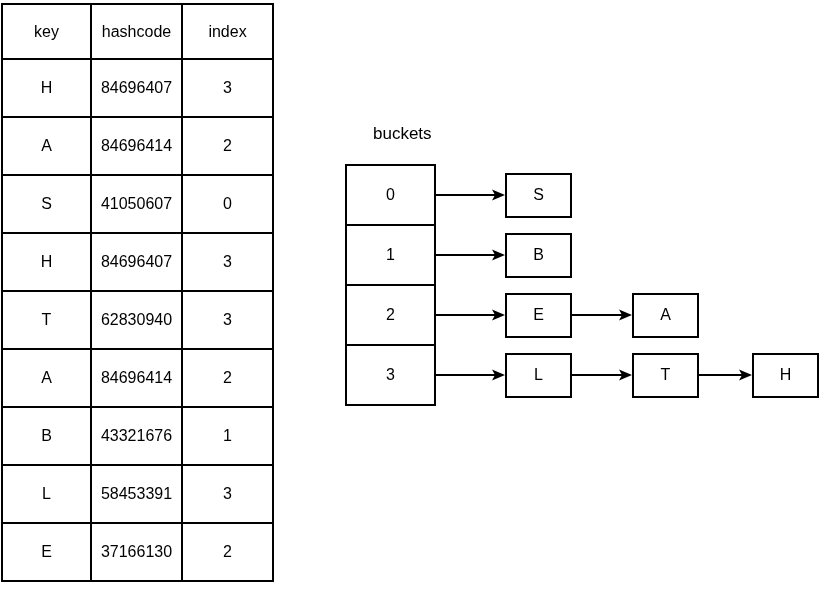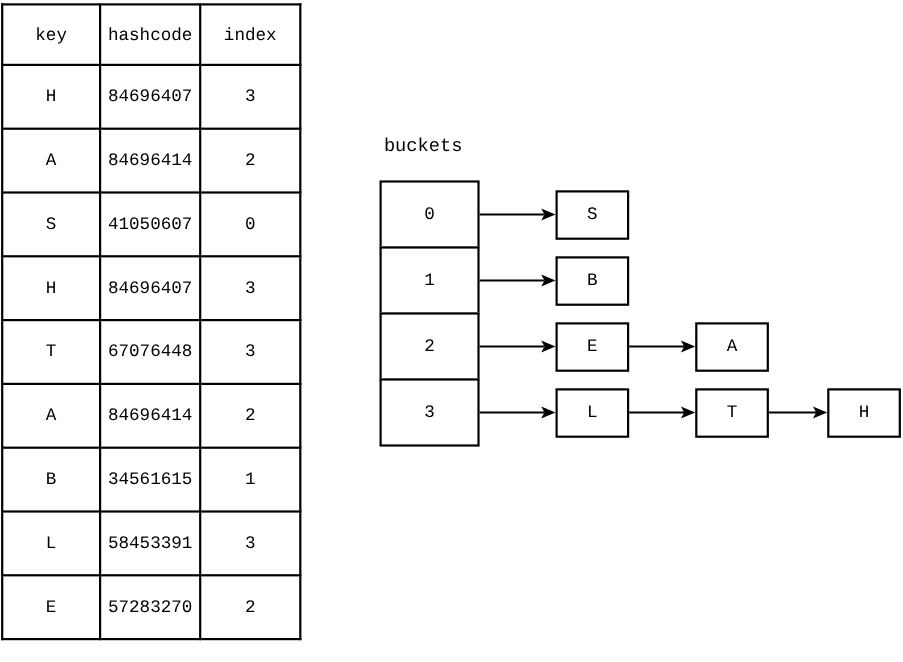--- a/index.html
+++ b/index.html
@@ -5,21 +5,21 @@
   html, body {
     margin: 0;
     padding: 0;
     background: #ffffff;
   }
   #stage {
     position: relative;
     width: 821px;
     height: 602px;
     background: var(--bg, #ffffff);
-    font-family: Liberation Mono, monospace;
+    font-family: Liberation Sans, sans-serif;
     color: var(--text, #000000);
     overflow: hidden;
   }
   
   #hash-table {
     position: absolute;
     left: 1px;
     top: 3px;
     border-collapse: collapse;
     table-layout: fixed;
@@ -31,21 +31,21 @@
     font-weight: 400;
     font-size: 16px;
     padding: 0;
     background: var(--bg, #ffffff);
   }
   #hash-table th { height: 53px; }
   #hash-table td { height: 56px; }
   
   #buckets-label {
     position: absolute;
-    left: 349px;
+    left: 373px;
     top: 121px;
     font-size: 17px;
     line-height: 26px;
     white-space: nowrap;
   }
   .bucket-cell {
     position: absolute;
     width: 91px;
     height: 62px;
     box-sizing: border-box;
@@ -109,41 +109,41 @@
           <td>41050607</td>
           <td>0</td>
         </tr>
         <tr>
           <td>H</td>
           <td>84696407</td>
           <td>3</td>
         </tr>
         <tr>
           <td>T</td>
-          <td>67076448</td>
+          <td>62830940</td>
           <td>3</td>
         </tr>
         <tr>
           <td>A</td>
           <td>84696414</td>
           <td>2</td>
         </tr>
         <tr>
           <td>B</td>
-          <td>34561615</td>
+          <td>43321676</td>
           <td>1</td>
         </tr>
         <tr>
           <td>L</td>
           <td>58453391</td>
           <td>3</td>
         </tr>
         <tr>
           <td>E</td>
-          <td>57283270</td>
+          <td>37166130</td>
           <td>2</td>
         </tr>
       </tbody>
   </table>
 
   <div id="buckets-label">buckets</div>
 
   <div id="diagram">
       <div class="bucket-cell" style="left: 345px; top: 164px;">
         <span>0</span>

